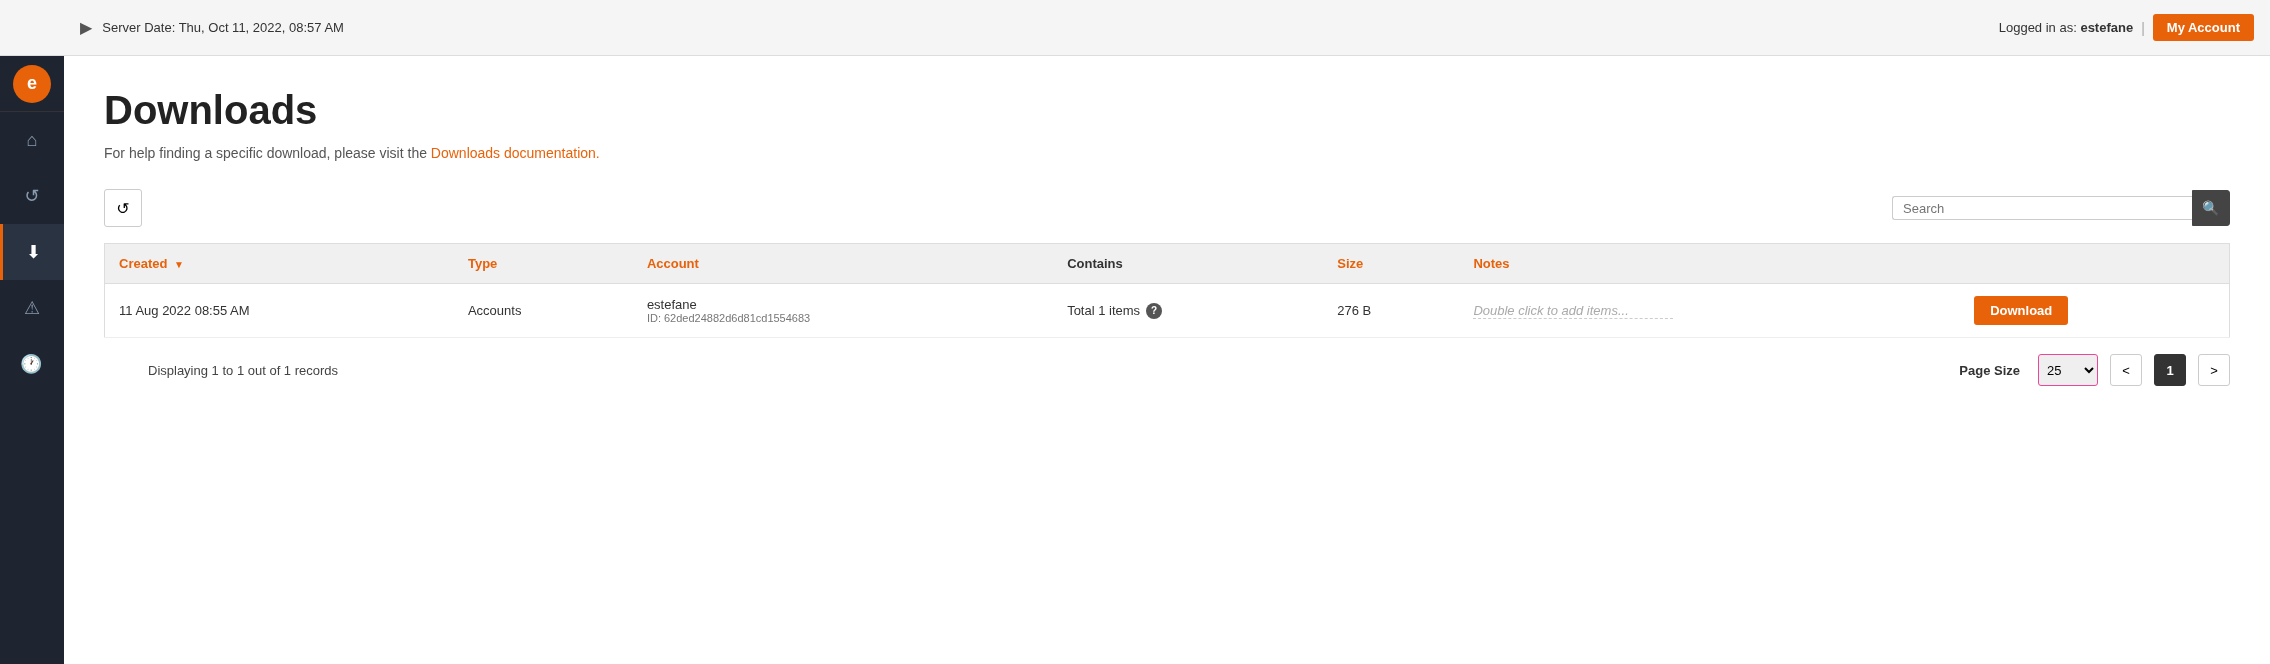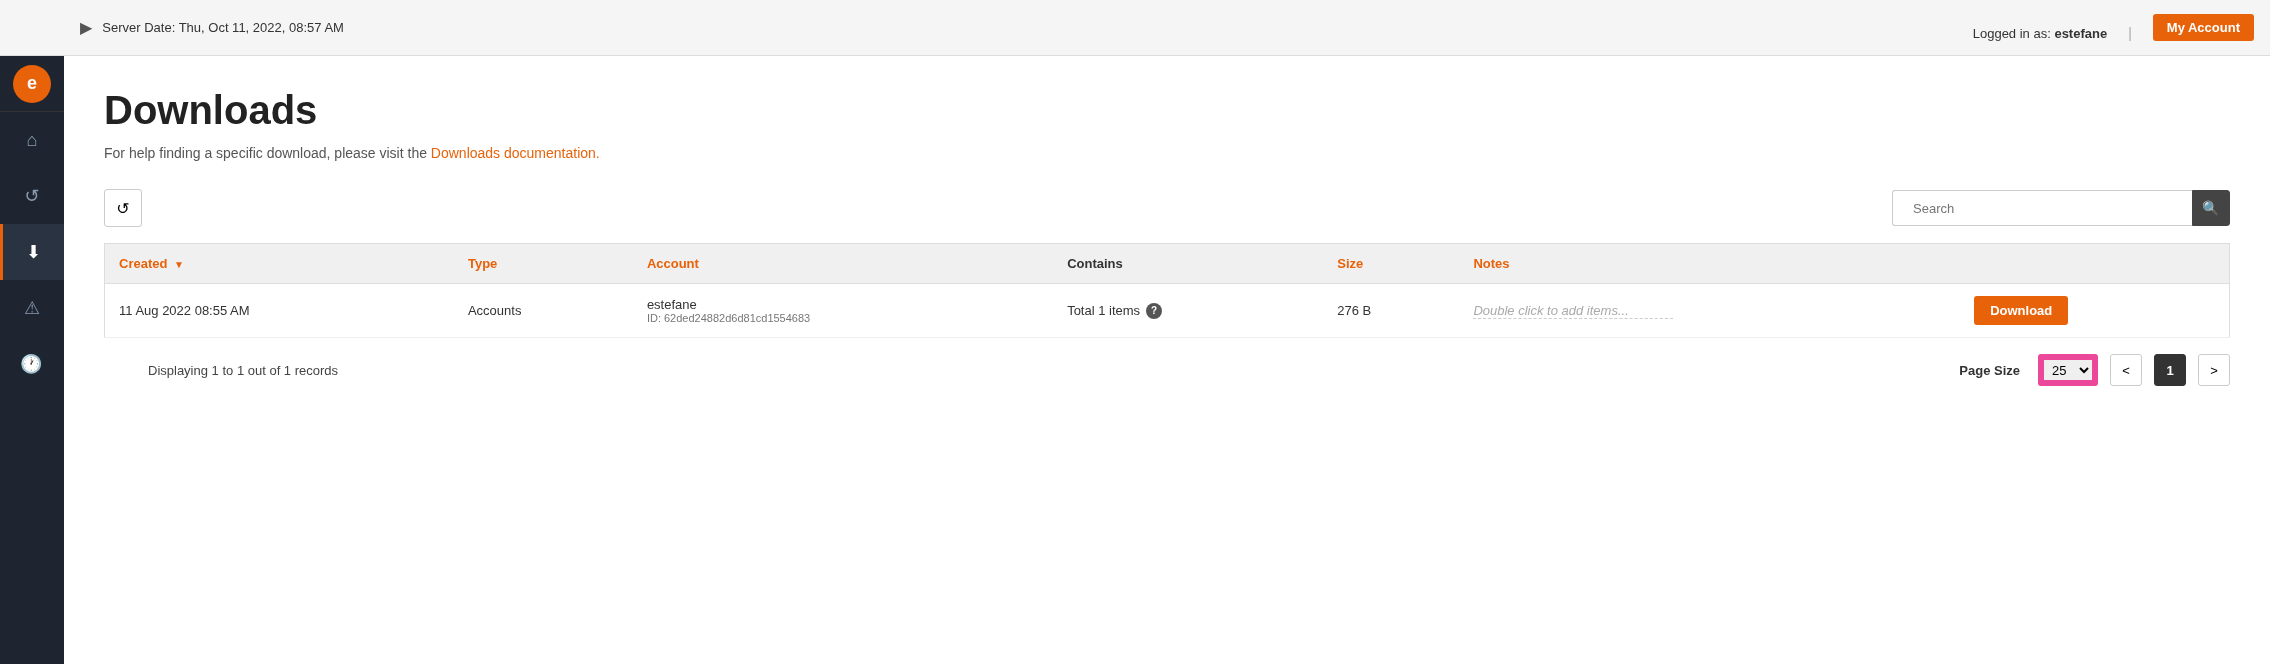--- a/index.html
+++ b/index.html
@@ -12,21 +12,21 @@
       height: 56px;
       display: flex;
       align-items: center;
       justify-content: space-between;
       padding: 0 16px 0 80px;
       flex-shrink: 0;
     }
     .top-bar-left { display: flex; align-items: center; gap: 10px; }
     .top-bar-arrow { color: #555; font-size: 16px; }
     .server-date { font-size: 13px; color: #333; }
-    .top-bar-right { display: flex; align-items: flex-end; gap: 21px; }
+    .top-bar-right { display: flex; align-items: center; gap: 8px; }
     .logged-in-text { font-size: 13px; color: #333; }
     .logged-in-text strong { font-weight: bold; }
     .my-account-btn {
       background: #e8620a;
       color: white;
       border: none;
       padding: 6px 14px;
       font-size: 13px;
       font-weight: bold;
       cursor: pointer;
@@ -112,24 +112,24 @@
       cursor: pointer;
       display: flex;
       align-items: center;
       justify-content: center;
       font-size: 16px;
       border-radius: 3px;
     }
     .search-container { display: flex; align-items: center; gap: 0; }
     .search-input {
       width: 300px;
-      height: 36px;
+      height: 24px;
       border: 1px solid #ccc;
       border-right: none;
-      padding: 0 20px;
+      padding: 0 10px;
       font-size: 13px;
       outline: none;
       border-radius: 3px 0 0 3px;
     }
     .search-btn {
       width: 38px;
       height: 36px;
       background: #444;
       border: 1px solid #444;
       color: white;
@@ -206,21 +206,21 @@
       justify-content: space-between;
       margin-top: 16px;
       margin-left: 44px;
     }
     .records-text { font-size: 13px; color: #444; }
     .pagination-controls { display: flex; align-items: center; gap: 12px; }
     .page-size-label { font-size: 13px; font-weight: bold; color: #333; margin-right: 6px; }
     .page-size-select {
       width: 60px;
       height: 32px;
-      border: 6px solid #ec4899;
+      border: 1px solid #ec4899;
       padding: 0 4px;
       font-size: 13px;
       border-radius: 3px;
     }
     .page-nav-btn {
       width: 32px;
       height: 32px;
       border: 1px solid #ccc;
       background: white;
       cursor: pointer;

